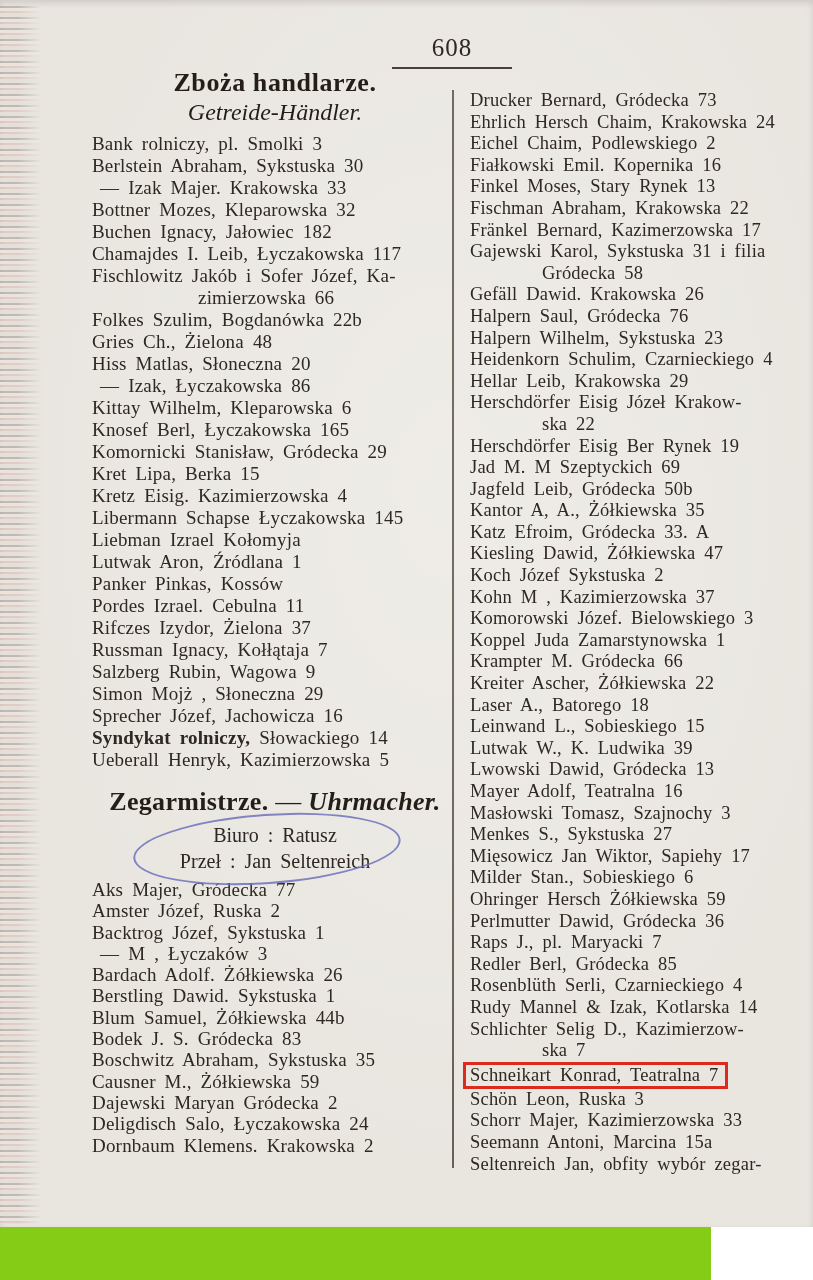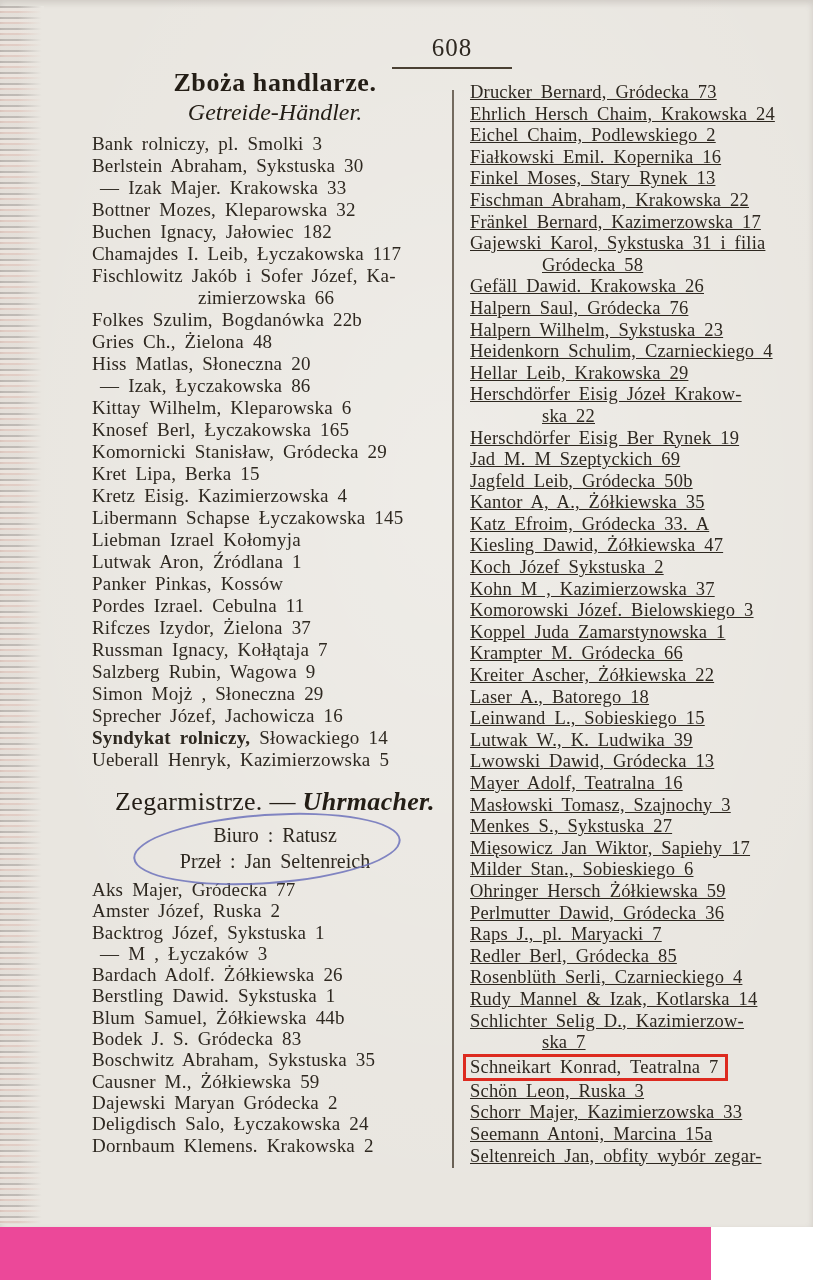--- a/index.html
+++ b/index.html
@@ -1,18 +1,18 @@
 <!DOCTYPE html>
 <html><head>
 <meta charset="utf-8">
 <style>
   html,body{margin:0;padding:0;background:#ffffff;}
   body{width:813px;height:1280px;overflow:hidden;
        font-family:"Liberation Serif","DejaVu Serif",serif;}
-  .scan{position:relative;width:711px;height:1280px;background:#ec4899;}
+  .scan{position:relative;width:711px;height:1280px;background:#84cc16;}
 
   
   .paper{position:absolute;left:0;top:0;width:813px;height:1227px;
          background:
            radial-gradient(ellipse at 55% 40%, rgba(255,255,255,.25), rgba(0,0,0,0) 70%),
            #e9e6e0;
          box-shadow:inset 0 3px 6px rgba(90,80,70,.18);}
 
   
   .edge-band{position:absolute;left:0;top:6px;width:44px;height:1218px;
@@ -28,42 +28,42 @@
   .pageno-wrap{position:absolute;left:392px;top:34px;width:120px;text-align:center;
     border-bottom:2px solid #4a4033;padding-bottom:5px;}
   .pageno{font-size:25px;letter-spacing:1px;color:#2e2820;}
 
   
   .divider{position:absolute;left:452px;top:90px;width:2px;height:1078px;
     background:linear-gradient(to bottom,#564b3e 0 60%,#4a4033);opacity:.8;}
 
   .col{position:absolute;color:#2e2820;}
   .col-left{left:92px;top:68px;width:366px;}
-  .col-right{left:470px;top:82px;width:338px;text-decoration:underline;}
+  .col-right{left:470px;top:90px;width:338px;}
 
   .line{white-space:nowrap;font-size:19px;line-height:22px;
         letter-spacing:.2px;word-spacing:4px;}
   .col-right .line{font-size:18.5px;line-height:21.6px;}
   .col-left .entries2 .line{line-height:21.3px;}
   .line b{font-weight:700;}
 
   .col-left .cont{padding-left:106px;}
   .col-right .cont{padding-left:72px;}
   .dash{padding-left:8px;}
 
   
   .boxed .line-text{display:inline-block;border:3px solid #4d7c0f;
     padding:0 6px 1px 4px;margin-left:-7px;line-height:20px;}
 
   
   .sec-h{text-align:center;color:#241e16;}
   .h-pl{font-size:26px;font-weight:700;letter-spacing:.6px;line-height:30px;}
   .h-de{font-size:24px;font-style:italic;font-weight:500;line-height:28px;margin-bottom:7px;}
   .sec2-h{margin-top:15px;font-size:26px;line-height:32px;letter-spacing:.3px;}
-  .sec2-h .bold-part{font-weight:400;text-align:right;}
+  .sec2-h .bold-part{font-weight:700;text-align:right;}
   .sec2-h .italic-part{font-style:italic;font-weight:600;}
 
   
   .circled-block{position:relative;text-align:center;margin:3px 0 4px 0;padding:1px 0;}
   .circled-line{font-size:20px;line-height:26px;word-spacing:4px;color:#2e2820;}
   .ink-oval{position:absolute;left:50%;top:-7px;width:264px;height:66px;
     transform:translateX(-53%) rotate(-4deg);
     border:2.5px solid #6d72bb;border-radius:50%;opacity:.85;pointer-events:none;}
 </style>
 </head>

